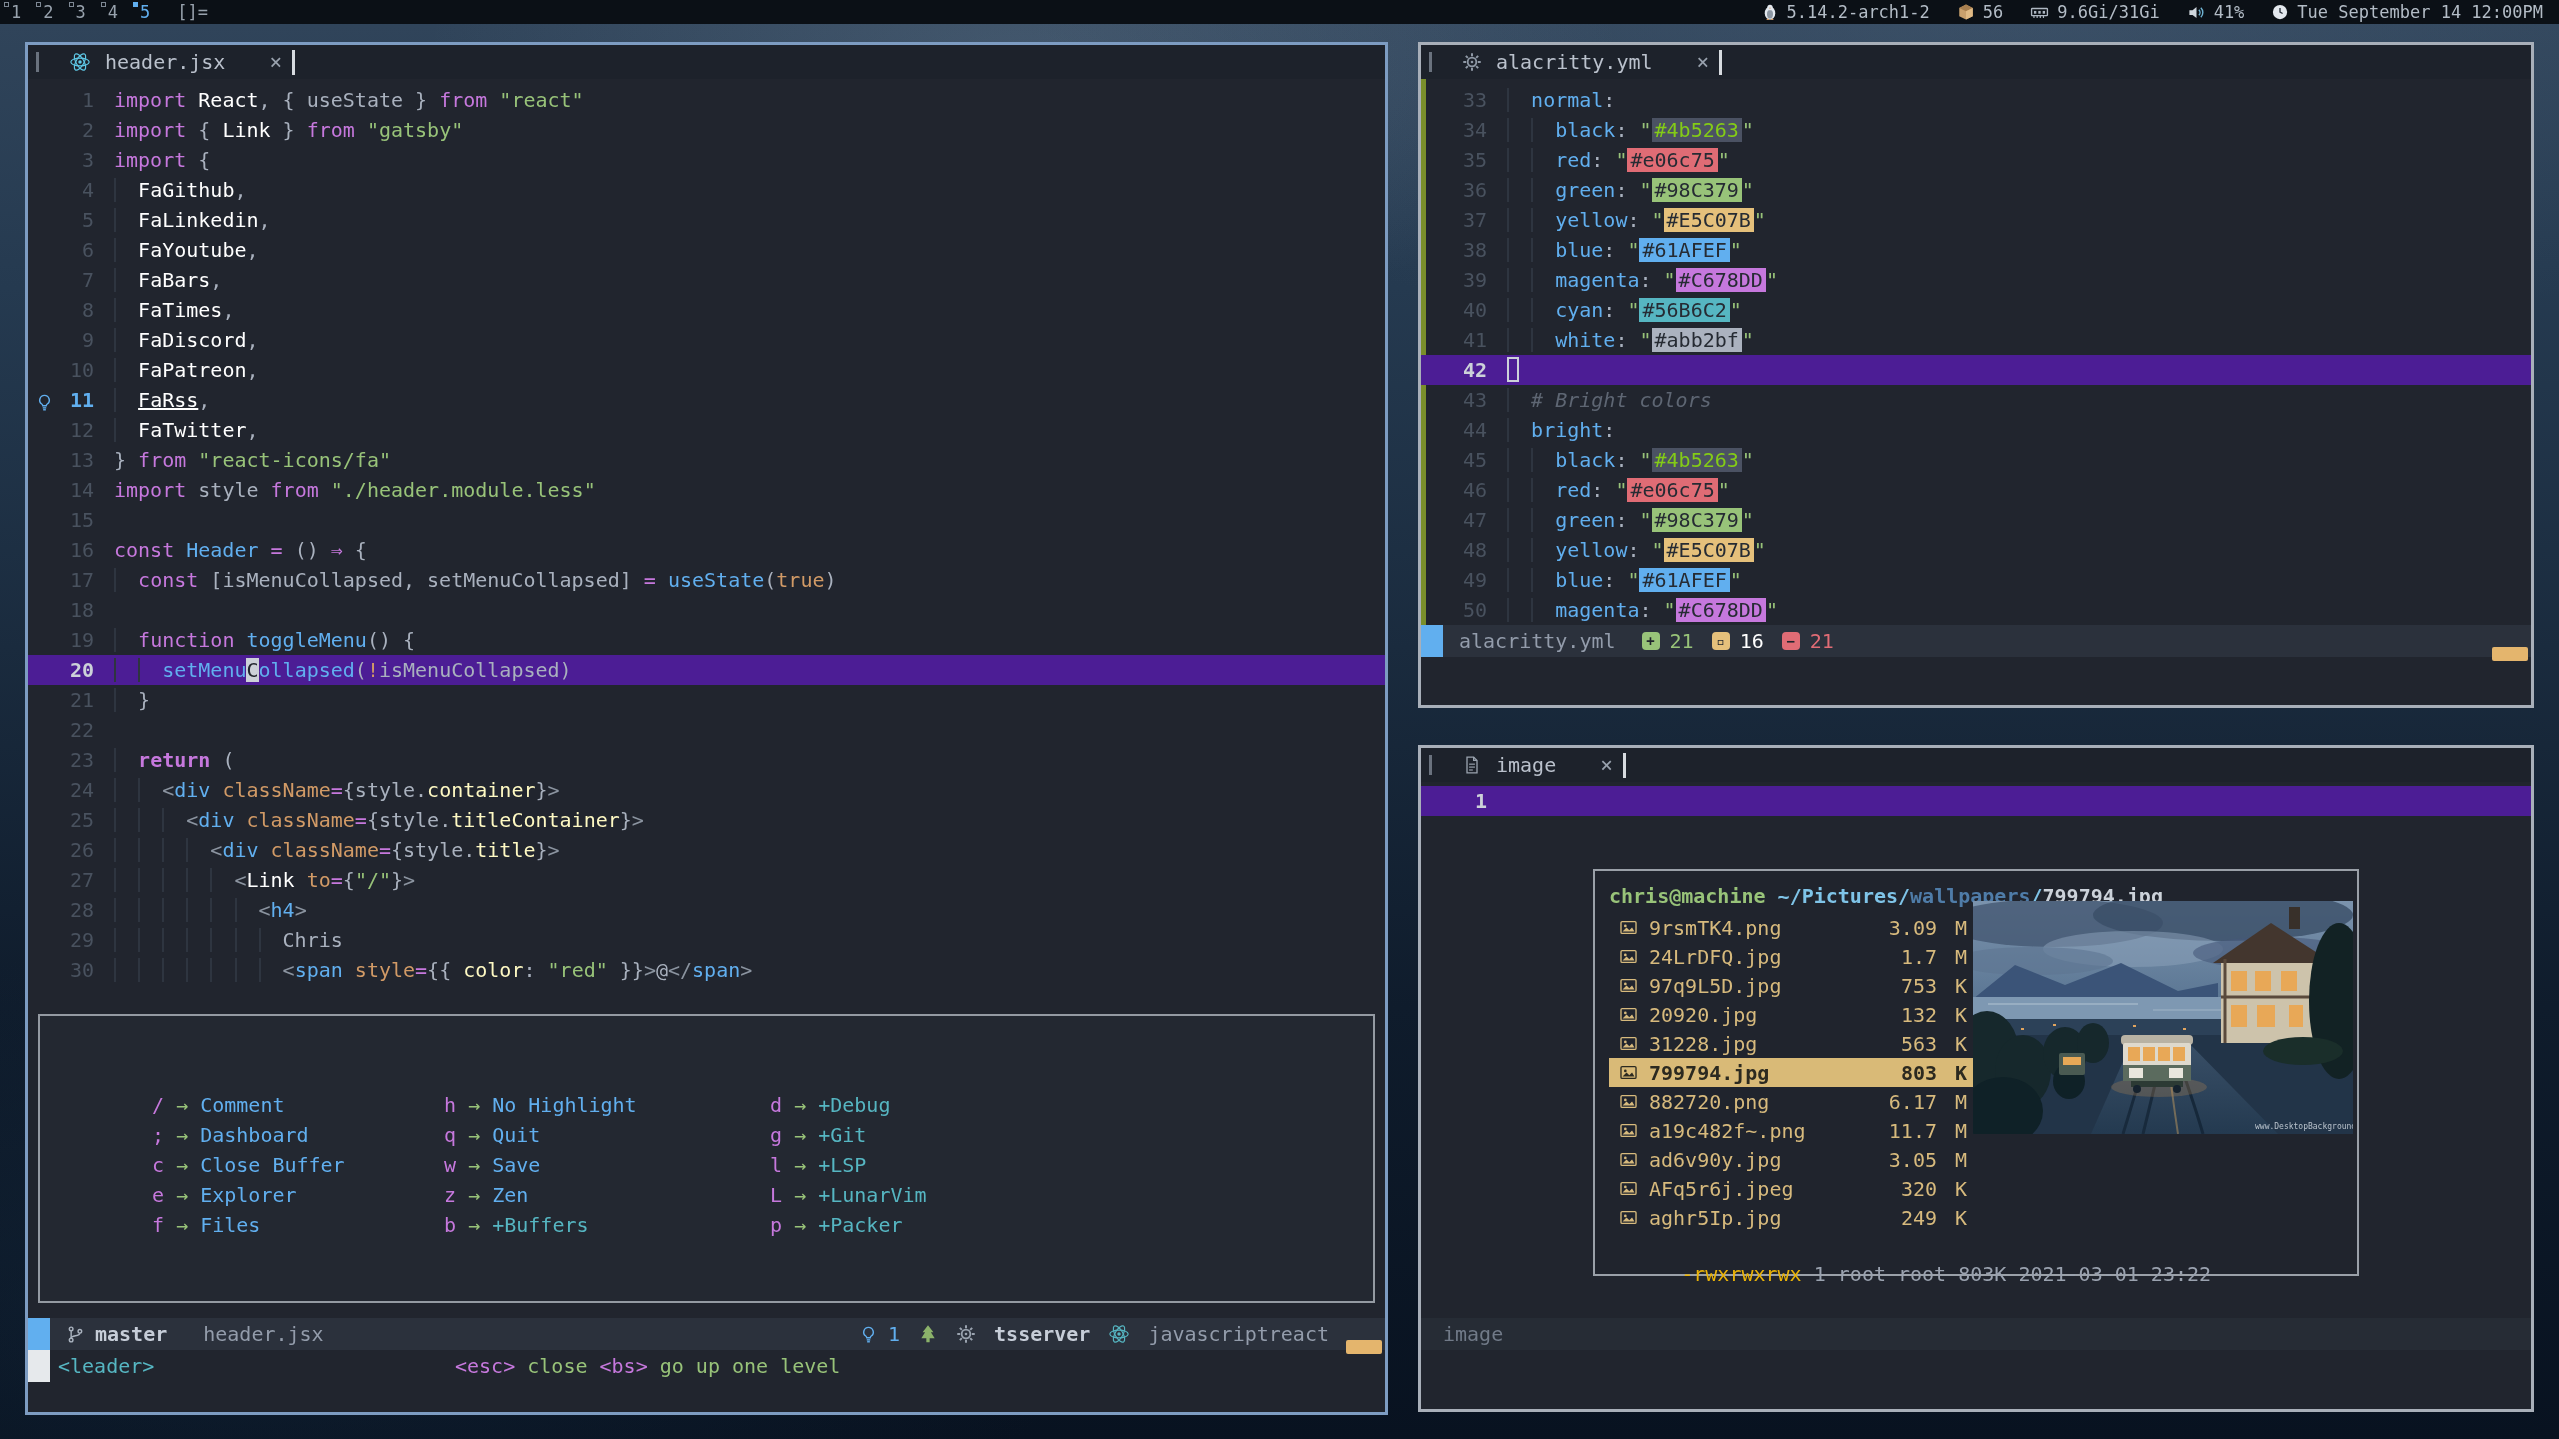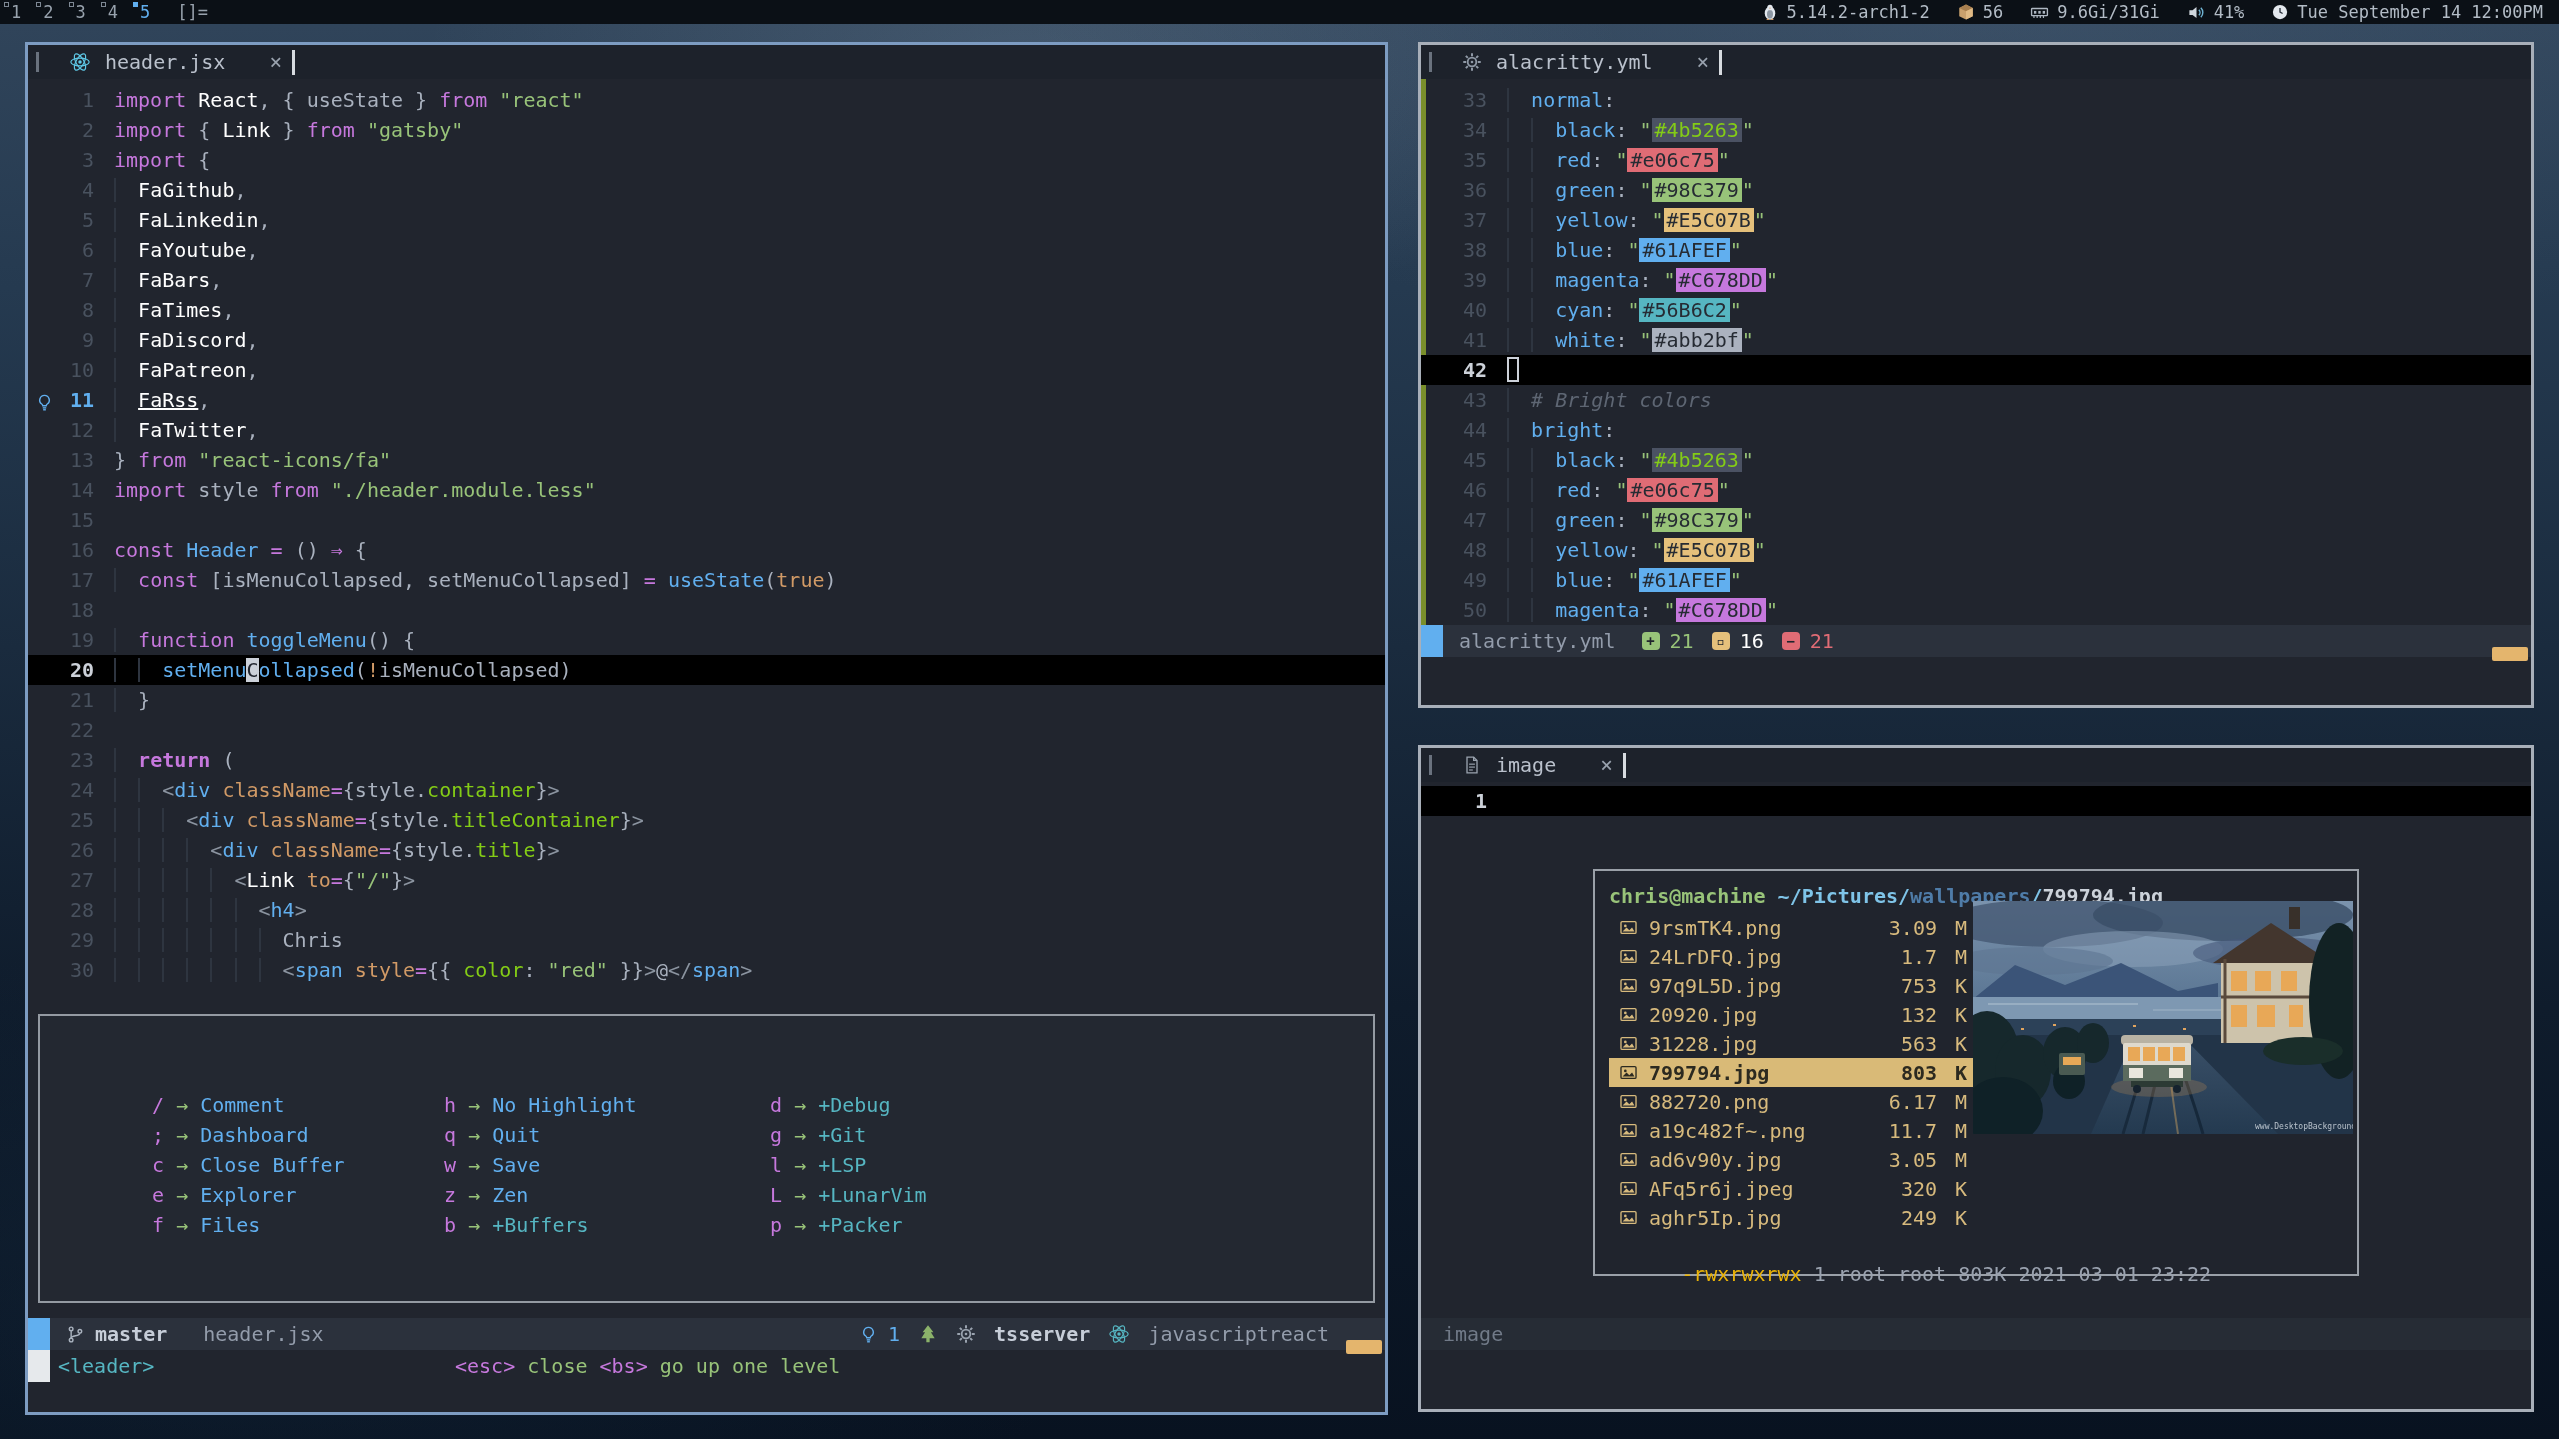--- a/index.html
+++ b/index.html
@@ -31,27 +31,27 @@
   .tabline { position:absolute; left:0; right:0; top:0; height:34px; background:#1d222b;
     display:flex; align-items:center; padding-left:8px; }
   .tabmarker { width:3px; height:20px; background:#6a727e; margin-right:30px; }
   .tab { display:flex; align-items:center; gap:14px; color:#bac1cc; font-size:20px; }
   .tab .close { color:#98a1ad; margin-left:30px; font-size:21px; }
   .tabcursor { width:3px; height:25px; background:#d7dbe0; margin-left:10px; }
   
   .code { position:absolute; left:0; right:0; font-size:20px; line-height:30px; white-space:pre; }
   .crow { display:flex; height:30px; position:relative; }
   .gut { width:86px; flex:none; text-align:right; padding-right:20px; color:#49525f; }
-  .curline { background:#000000; }
+  .curline { background:#4c1d95; }
   .curline .gut { color:#ccd1d9; font-weight:bold; }
   .bulbnum { color:#61afef; font-weight:bold; }
   .bulb { position:absolute; left:7px; top:5px; }
   .guides { background-image:repeating-linear-gradient(to right, #2e3540 0 2px, transparent 2px 24.1px); }
   .c-kw{color:#c678dd} .c-kwb{color:#c678dd;font-weight:bold} .c-id{color:#ffffff}
-  .c-fn{color:#61afef} .c-str{color:#98c379} .c-attr{color:#d19a66} .c-prop{color:#84cc16}
+  .c-fn{color:#61afef} .c-str{color:#98c379} .c-attr{color:#d19a66} .c-prop{color:#fef9c3}
   .c-txt{color:#a9b1be} .c-pun{color:#8b94a0} .c-com{color:#5e6673;font-style:italic}
   .u{text-decoration:underline}
   .blockcur{background:#ccd1d9;color:#21252e}
   .chip{padding:0 3px} .chip-l{color:#84cc16} .chip-d{color:#262b33}
   .hollowcur{display:inline-block;width:12px;height:25px;border:2px solid #ccd1d9;vertical-align:-5px}
   
   .whichkey { position:absolute; left:10px; right:10px; top:969px; height:289px;
     background:#232831; border:2px solid #949aa2; display:flex; padding:74px 0 0 88px; font-size:20px; }
   .wk-col { display:flex; flex-direction:column;margin-left:24px; }
   .wk-col1{width:268px} .wk-col2{width:302px} .wk-col3{width:302px}

